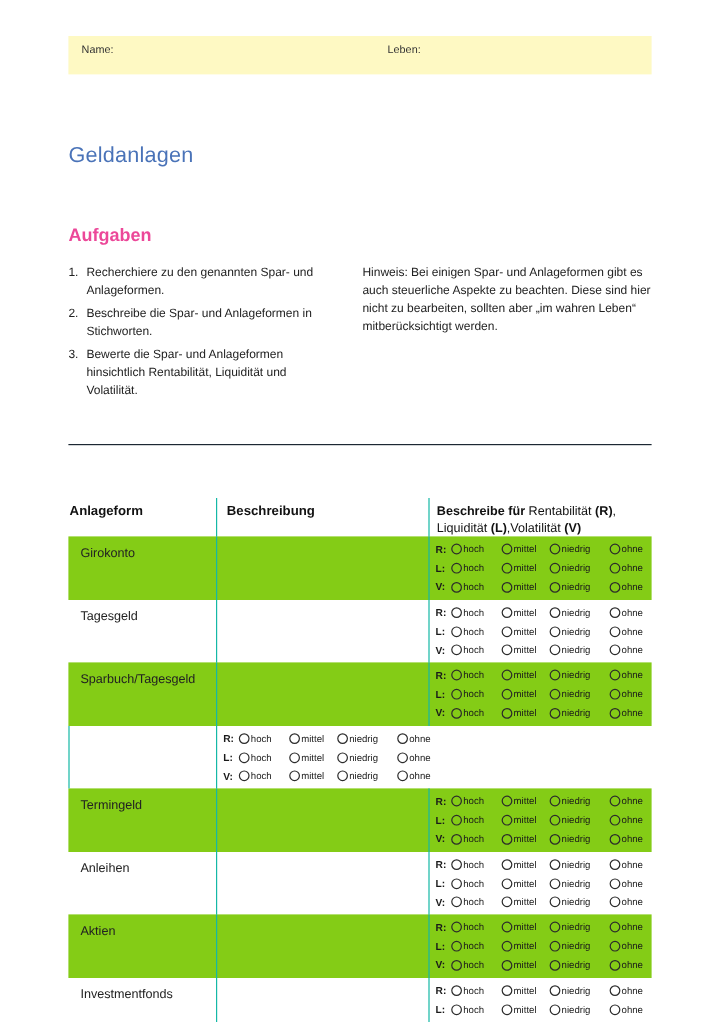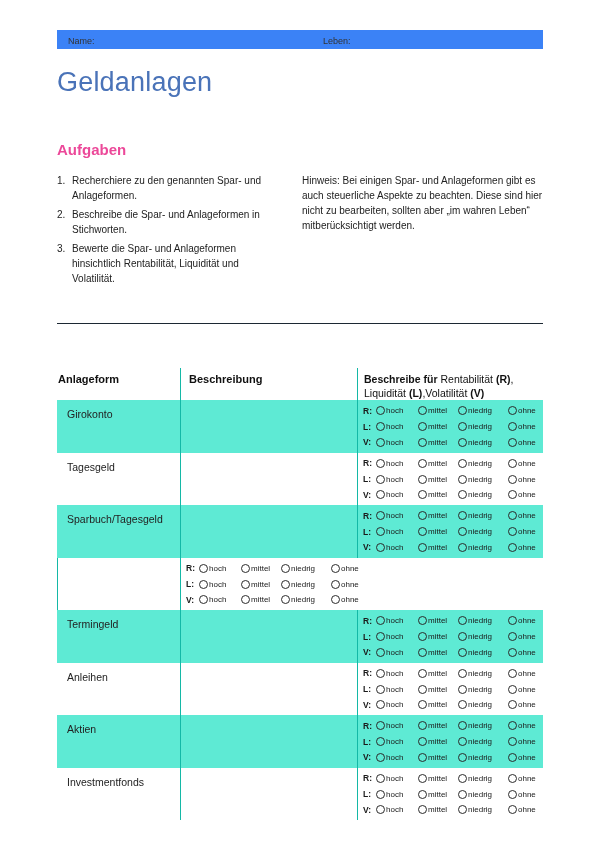--- a/index.html
+++ b/index.html
@@ -1,26 +1,26 @@
 <!DOCTYPE html>
 <html><head>
 <meta charset="utf-8">
 <style>
   html,body{margin:0;padding:0;background:#fff;}
   body{font-family:"Liberation Sans","DejaVu Sans",sans-serif;color:#222;}
   .page{position:relative;width:600px;height:852px;background:#fff;overflow:hidden;}
   .content{width:486px;margin:0 auto;padding-top:30px;}
 
   
-  .bar{position:relative;height:19px;background:#3b82f6;font-size:9px;color:#333;}
+  .bar{position:relative;height:32px;background:#fef9c3;font-size:9px;color:#333;}
   .bar .name-lbl{position:absolute;left:11px;top:6px;}
   .bar .datum-lbl{position:absolute;left:266px;top:6px;}
 
   
-  h1.title{margin:18px 0 0 0;font-size:27px;line-height:30px;font-weight:500;color:#4a73b8;letter-spacing:0.2px;}
+  h1.title{margin:52px 0 0 0;font-size:18px;line-height:30px;font-weight:500;color:#4a73b8;letter-spacing:0.2px;}
   h2.tasks-heading{margin:43px 0 0 0;font-size:15px;line-height:20px;font-weight:700;color:#ec4899;}
 
   
   .cols{display:flex;margin-top:13px;}
   .cols .left{width:245px;box-sizing:border-box;padding-right:20px;}
   .cols .right{flex:1;}
   .task-list{margin:0;padding:0;list-style:none;}
   .task-item{display:flex;margin-bottom:4px;font-size:10px;line-height:15px;}
   .task-num{width:15px;flex:0 0 15px;}
   .task-text{flex:1;}
@@ -30,21 +30,21 @@
   .wtable{margin-top:33px;border-top:1px solid #1c2833;}
   .thead,.trow{display:grid;grid-template-columns:123px 177px 186px;}
   .thead{height:32px;margin-top:44px;}
   .thead .cell{padding-top:5px;font-size:11px;font-weight:700;color:#111;}
   .cell.c2,.cell.c3{border-left:1px solid #14b8a6;}
   .thead .c1{padding-left:1px;}
   .thead .c2{padding-left:8px;}
   .thead .c3{padding-left:6px;font-size:10.5px;line-height:14px;font-weight:400;padding-top:4px;}
   .thead .c3 b{font-weight:700;}
   .trow{height:52.5px;}
-  .trow.shaded{background:#5eead4;}
+  .trow.shaded{background:#84cc16;}
   .trow .c1{padding:8px 0 0 10px;font-size:10.5px;color:#222;}
   .trow .c3{padding-top:3px;}
   .rating-line{display:grid;grid-template-columns:13px 42px 40px 50px 36px;align-items:center;height:15.7px;padding-left:5px;font-size:8px;color:#1a1a1a;}
   .rating-letter{font-weight:700;font-size:8.5px;}
   .radio-opt{display:flex;align-items:center;cursor:pointer;}
   .radio-circle{display:inline-block;width:9px;height:9px;border:1px solid #2b2b2b;border-radius:50%;box-sizing:border-box;margin-right:1px;flex:0 0 9px;}
   .radio-label{white-space:nowrap;}
 
   
   .footer{margin-top:34px;text-align:right;font-size:10px;color:#222;}

